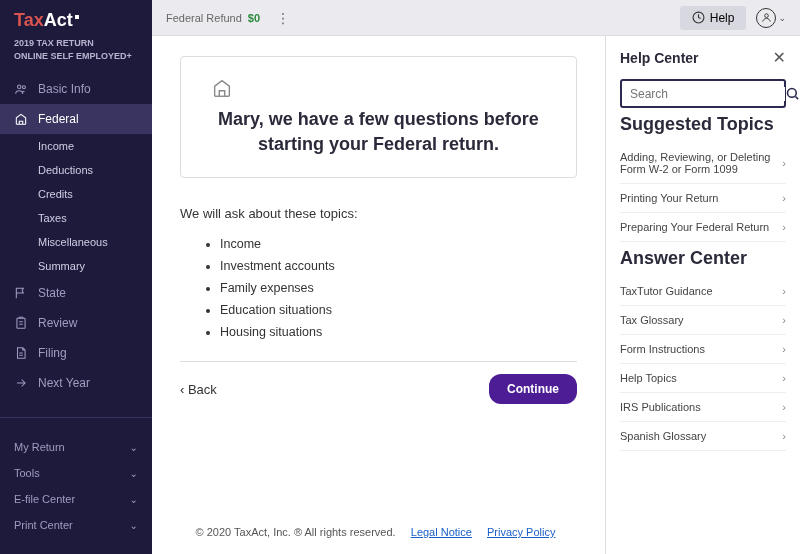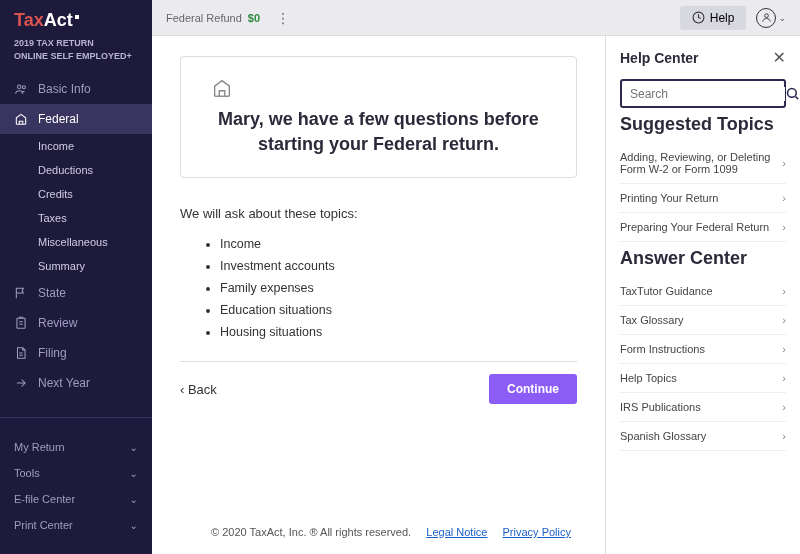--- a/index.html
+++ b/index.html
@@ -30,22 +30,22 @@
 .content{flex:1;display:flex;flex-direction:column;padding:20px 28px 8px}
 .card{border:1px solid #ddd;border-radius:4px;padding:20px 30px;text-align:center;margin-bottom:28px}
 .card-icon{color:#888;margin-bottom:8px}
 .card-title{font-size:18px;font-weight:700;color:#2a2a3a;line-height:1.4}
 .intro{font-size:13px;color:#333;margin-bottom:12px}
 .topics{list-style:disc;padding-left:40px;font-size:12.5px;color:#333}
 .topics li{padding:4px 0}
 .divider{border:none;border-top:1px solid #ddd;margin-top:18px}
 .actions{display:flex;justify-content:space-between;align-items:center;padding:12px 0 18px}
 .back{color:#333;font-size:13px;cursor:pointer}
-.continue{background:#8b5cf6;color:#fff;border:none;padding:8px 18px;border-radius:3px;font-size:12px;font-weight:600;cursor:pointer}
-.footer{text-align:right;font-size:11px;color:#555;padding:8px 0;margin-top:auto}
+.continue{background:#4c1d95;color:#fff;border:none;padding:8px 18px;border-radius:12px;font-size:12px;font-weight:600;cursor:pointer}
+.footer{text-align:center;font-size:11px;color:#555;padding:8px 0;margin-top:auto}
 .footer a{color:#1a5fc7;text-decoration:underline;margin:0 6px}
 .help-panel{width:195px;border-left:1px solid #ddd;padding:12px 14px;overflow-y:auto;font-size:12px;background:#fff}
 .hp-head{display:flex;justify-content:space-between;align-items:center;margin-bottom:12px}
 .hp-title{font-size:14px;font-weight:700;color:#2a2a3a}
 .close-x{cursor:pointer;font-size:16px;color:#555}
 .search-box{display:flex;align-items:center;border:2px solid #2a2a50;border-radius:3px;padding:5px 8px;}
 .search-box input{border:none;outline:none;flex:1;font-size:12px}
 .section-title{font-size:18px;font-weight:700;color:#2a2a3a;margin:6px 0 8px}
 .hp-item{display:flex;justify-content:space-between;align-items:center;padding:8px 0;border-bottom:1px solid #eee;cursor:pointer;color:#444;font-size:11px;}
 .hp-item .arr{color:#888;flex-shrink:0}

